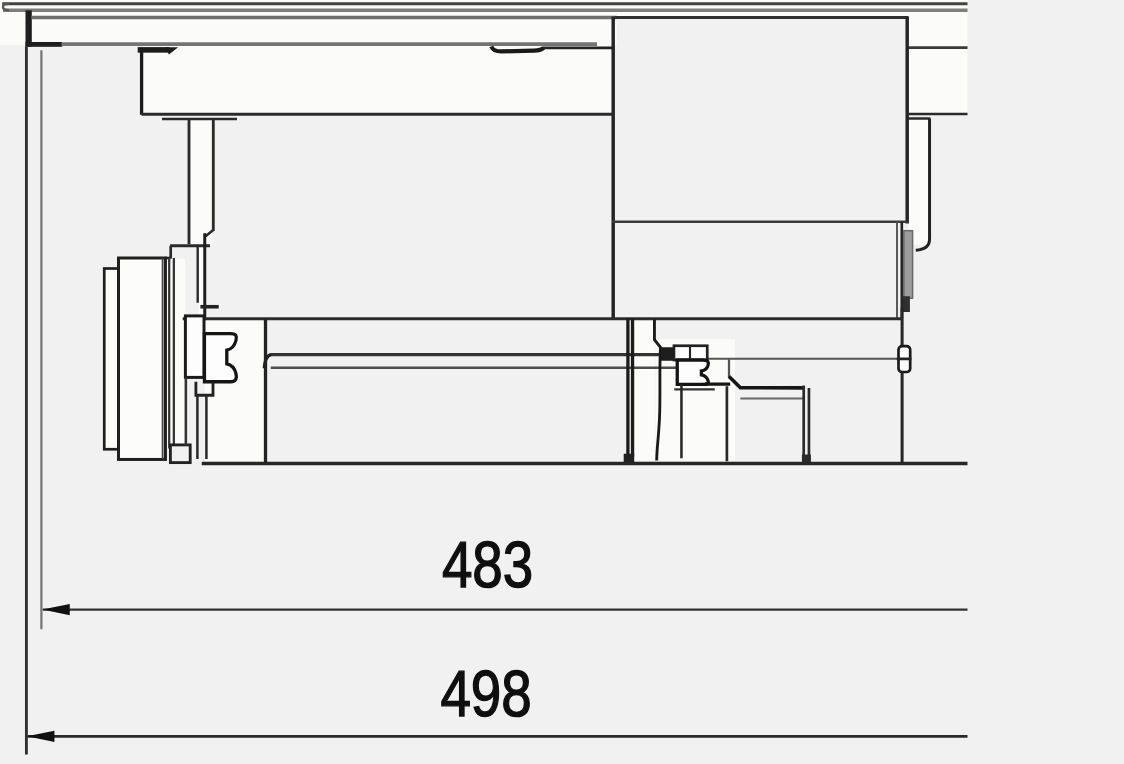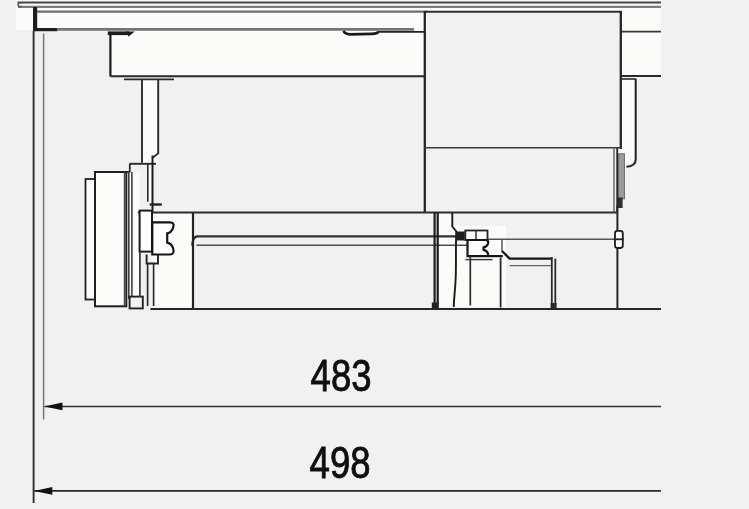--- a/index.html
+++ b/index.html
@@ -1,16 +1,16 @@
 <!DOCTYPE html>
 <html><head>
 <meta charset="utf-8">
 <style>
   html,body{margin:0;padding:0;background:#f1f1f1;}
-  #wrap{width:645px;height:509px;overflow:hidden;position:relative;padding-left:16px;}
+  #wrap{width:645px;height:509px;overflow:hidden;position:relative;}
   svg{display:block;filter:blur(0.5px);}
   text{font-family:"Liberation Sans",sans-serif;}
 </style>
 </head>
 <body>
 <div id="wrap">
 <svg width="749" height="509" viewBox="0 0 749 509" xmlns="http://www.w3.org/2000/svg">
 
   <rect x="0" y="0" width="749" height="509" fill="#f1f1f1"></rect>
 

